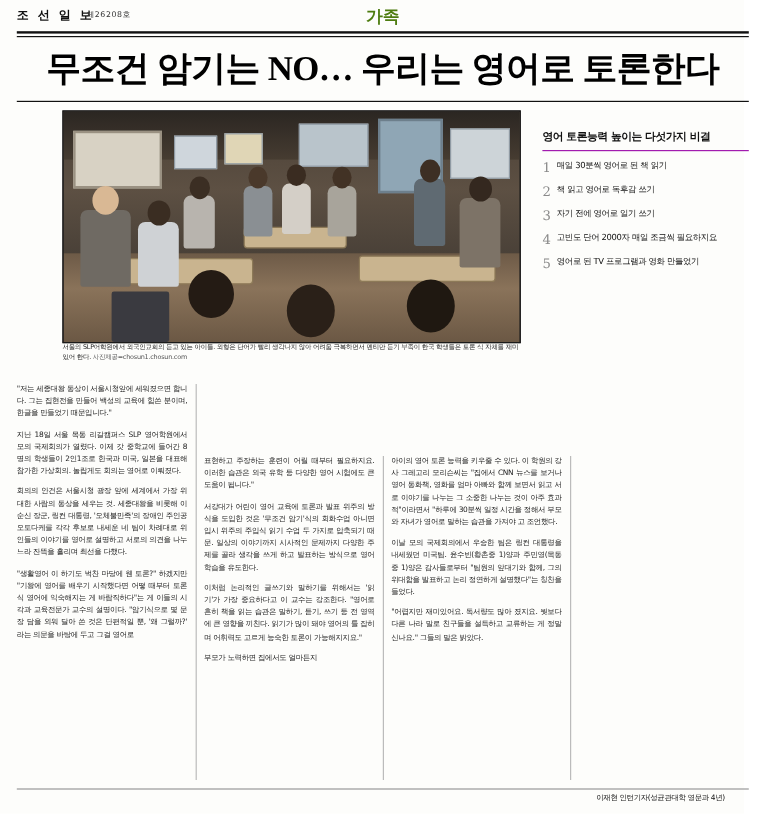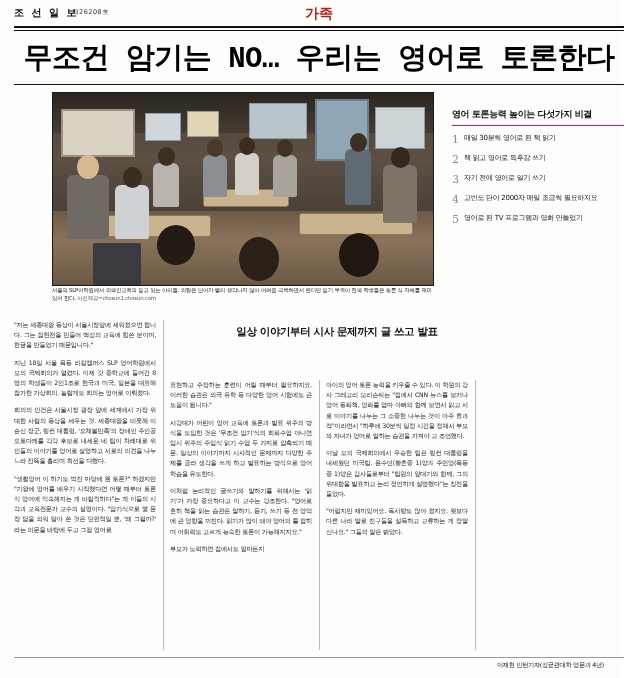--- a/index.html
+++ b/index.html
@@ -49,21 +49,21 @@
     letter-spacing: 0.5px;
   }
   .masthead-section {
     position: absolute;
     left: 0;
     right: 0;
     top: -1px;
     text-align: center;
     font-size: 14px;
     font-weight: bold;
-    color: #b91c1c;
+    color: #4d7c0f;
     font-family: "DejaVu Serif", serif;
   }
   .rule-top {
     position: absolute;
     top: 26px;
     left: 14px;
     width: 610px;
     height: 2px;
     background: #111;
   }
@@ -76,21 +76,21 @@
     background: #111;
   }
 
   
   .headline {
     position: absolute;
     top: 38px;
     left: 14px;
     width: 610px;
     text-align: center;
-    font-family: Liberation Mono, monospace;
+    font-family: Liberation Serif, serif;
     font-size: 29px;
     font-weight: bold;
     letter-spacing: -0.5px;
     color: #000;
     white-space: nowrap;
   }
   .rule-head {
     position: absolute;
     top: 84px;
     left: 14px;
@@ -361,21 +361,20 @@
       <div class="tip-num">4</div>
       <div class="tip-text">고빈도 단어 2000자 매일 조금씩 필요하지요</div>
     </div>
     <div class="tip-item">
       <div class="tip-num">5</div>
       <div class="tip-text">영어로 된 TV 프로그램과 영화 만들었기</div>
     </div>
   </div>
 
   <div class="deck">
-    <div>일상 이야기부터 시사 문제까지 글 쓰고 발표</div>
   </div>
 
   <div class="cols">
     <div class="vrule" style="left:149px; top:0px; height:330px;"></div>
     <div class="vrule" style="left:305px; top:60px; height:270px;"></div>
     <div class="vrule" style="left:461px; top:60px; height:270px;"></div>
 
     <div class="col col1">
       <p>"저는 세종대왕 동상이 서울시청앞에 세워졌으면 합니다. 그는 집현전을 만들어 백성의 교육에 힘쓴 분이며, 한글을 만들었기 때문입니다."</p>
       <p>지난 18일 서울 목동 리갈캠퍼스 SLP 영어학원에서 모의 국제회의가 열렸다. 이제 갓 중학교에 들어간 8명의 학생들이 2인1조로 한국과 미국, 일본을 대표해 참가한 가상회의. 놀랍게도 회의는 영어로 이뤄졌다.</p>

